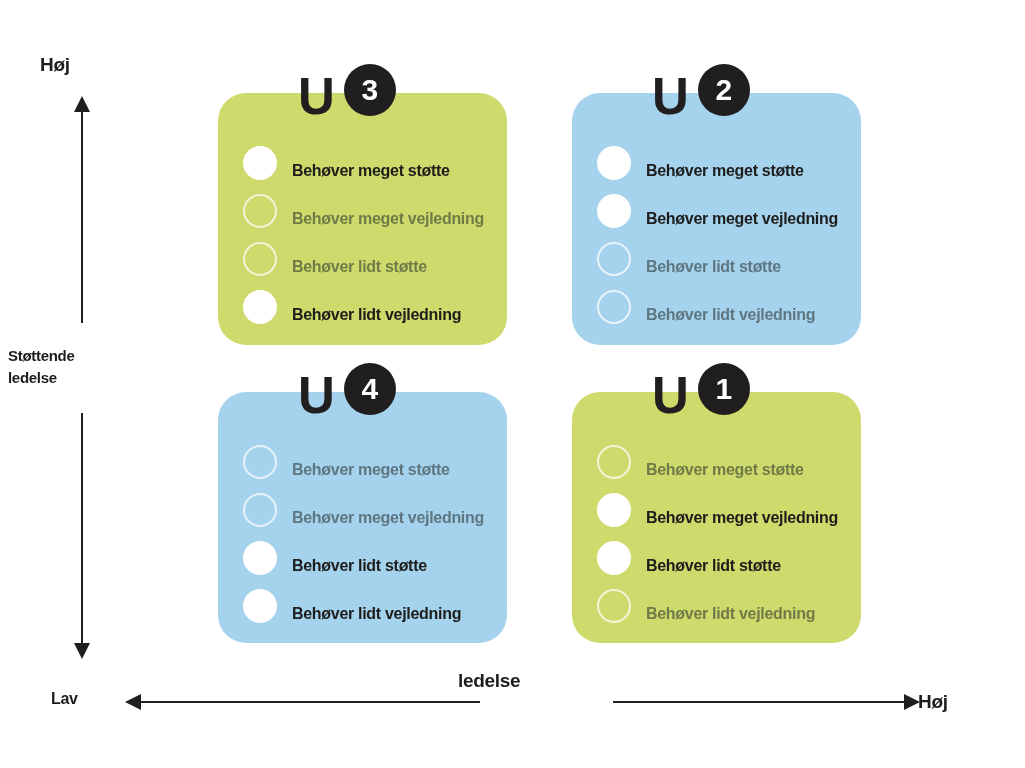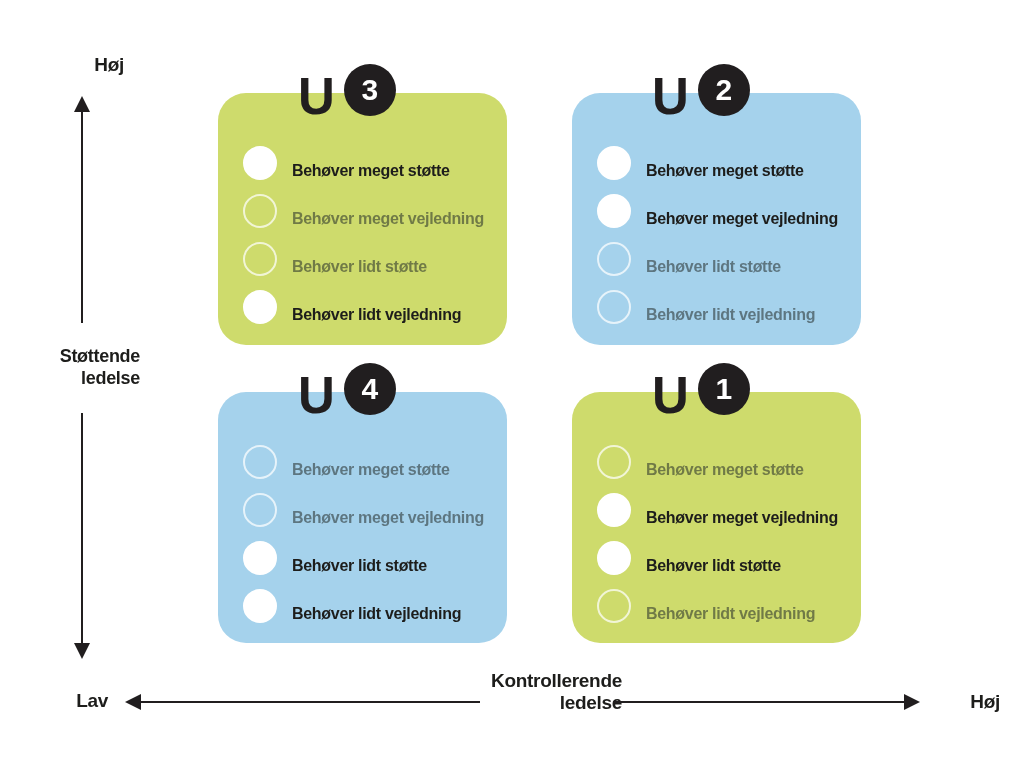--- a/index.html
+++ b/index.html
@@ -79,26 +79,26 @@
     color: rgba(35, 42, 40, 0.55);
     white-space: nowrap;
   }
   .check-item.checked .check-label { color: var(--active-text, #1d1d1b); }
 
   
   .axis-label {
     position: absolute;
     font-weight: bold;
     color: var(--active-text, #1d1d1b);
-    text-align: right;
+    text-align: left;
     letter-spacing: -0.3px;
   }
   .lbl-hoj-top    { left: 40px;  top: 54px;  width: 84px;  font-size: 19px; }
-  .lbl-y-title    { left: 0;   top: 345px; width: 140px; font-size: 18px; line-height: 22px; }
-  .lbl-lav        { left: 24px;  top: 690px; width: 84px;  font-size: 19px; }
+  .lbl-y-title    { left: 8px;   top: 345px; width: 140px; font-size: 15px; line-height: 22px; }
+  .lbl-lav        { left: 51px;  top: 690px; width: 84px;  font-size: 16px; }
   .lbl-x-title    { left: 458px; top: 670px; width: 164px; font-size: 19px; line-height: 22px; }
   .lbl-hoj-right  { left: 918px; top: 691px; width: 82px;  font-size: 19px; }
 
   .axis-line { position: absolute; background: var(--dark, #211e1f); }
   .v-line-up    { left: 81px; top: 111px; width: 2px; height: 212px; }
   .v-line-down  { left: 81px; top: 413px; width: 2px; height: 231px; }
   .h-line-left  { left: 140px; top: 701px; width: 340px; height: 2px; }
   .h-line-right { left: 613px; top: 701px; width: 294px; height: 2px; }
 
   .arrowhead { position: absolute; width: 0; height: 0; }
@@ -139,21 +139,20 @@
     <div>Støttende</div>
     <div>ledelse</div>
   </div>
   <div class="axis-line v-line-down"></div>
   <div class="arrowhead arrow-down"></div>
   <div class="axis-label lbl-lav">Lav</div>
 
   <div class="arrowhead arrow-left"></div>
   <div class="axis-line h-line-left"></div>
   <div class="axis-label lbl-x-title">
-    <div>Kontrollerende</div>
     <div>ledelse</div>
   </div>
   <div class="axis-line h-line-right"></div>
   <div class="arrowhead arrow-right"></div>
   <div class="axis-label lbl-hoj-right">Høj</div>
 
   <div class="quadrant green q-u3">
     <div class="q-header">
       <span class="u-letter">U</span>
       <span class="number-badge">3</span>

